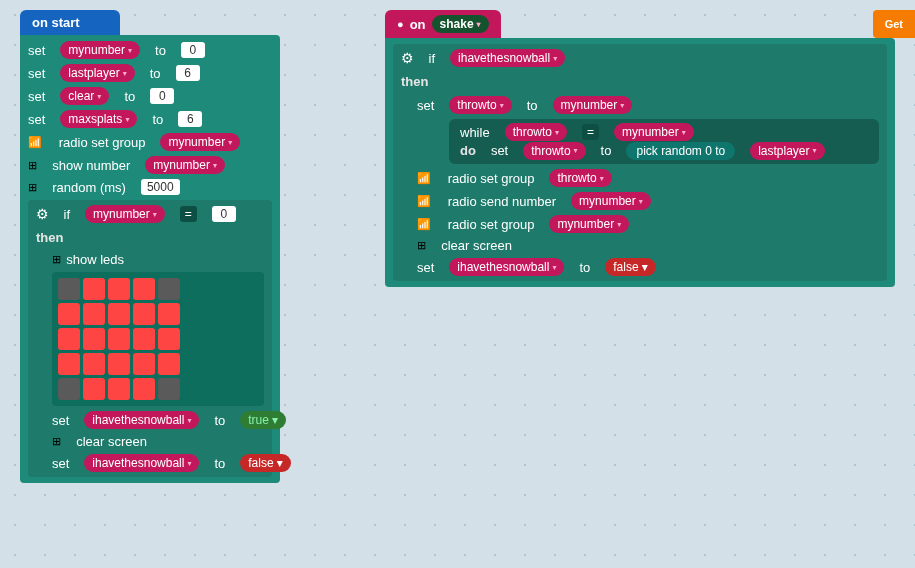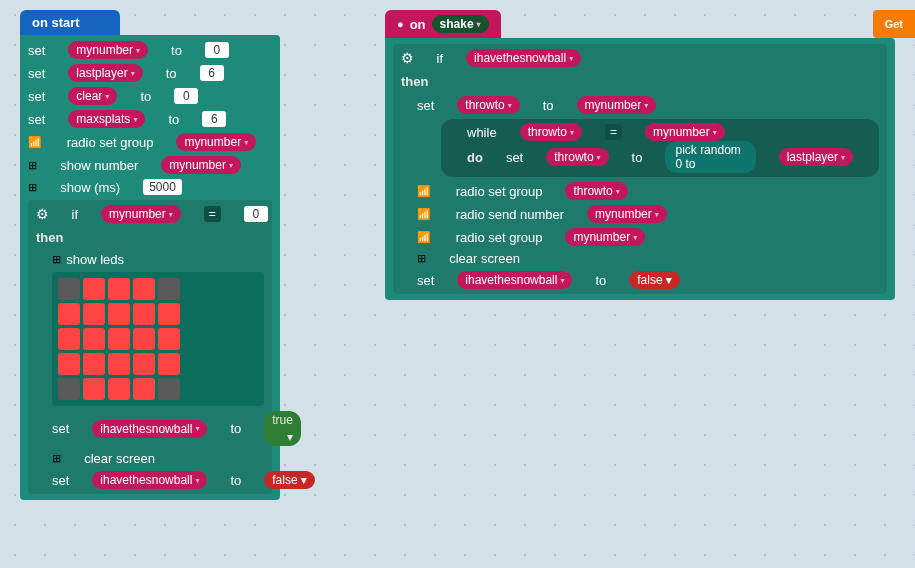--- a/index.html
+++ b/index.html
@@ -44,21 +44,21 @@
       border-radius: 0 4px 4px 4px;
       padding: 6px 8px;
       display: flex;
       flex-direction: column;
       gap: 5px;
     }
 
     .row {
       display: flex;
       align-items: center;
-      gap: 23px;
+      gap: 15px;
       flex-wrap: nowrap;
     }
 
     .label {
       color: white;
       font-size: 13px;
       white-space: nowrap;
     }
 
     .var-pill {
@@ -162,23 +162,23 @@
       background: #1e8a7a;
       border-radius: 0 4px 4px 4px;
       padding: 6px 8px;
       display: flex;
       flex-direction: column;
       gap: 5px;
     }
 
     .while-block {
       background: #155d50;
-      border-radius: 12px;
-      padding: 4px 26px;
-      margin-left: 24px;
+      border-radius: 6px;
+      padding: 4px 11px;
+      margin-left: 32px;
     }
 
     .pick-random-pill {
       background: #0f766e;
       border-radius: 12px;
       padding: 2px 10px;
       color: white;
       font-size: 12px;
       display: flex;
       align-items: center;
@@ -206,26 +206,25 @@
     .signal-icon {
       color: white;
       font-size: 11px;
       margin-right: 2px;
     }
 
     .true-pill {
       background: #2e7d32;
       border-radius: 12px;
       padding: 2px 8px;
-      color: #e5e5e5;
+      color: #86efac;
       font-size: 12px;
       display: flex;
       align-items: flex-end;
       gap: 3px;
-      flex-direction: column;
     }
 
     .false-pill {
       background: #c62828;
       border-radius: 12px;
       padding: 2px 8px;
       color: white;
       font-size: 12px;
       display: flex;
       align-items: flex-start;
@@ -308,21 +307,21 @@
       <span class="screen-icon">⊞</span>
       <span class="label">show number</span>
       <div class="var-pill">
         <span>mynumber</span>
           <span class="arrow">▾</span>
       </div>
     </div>
 
     <div class="row">
       <span class="screen-icon">⊞</span>
-      <span class="label">show (ms)</span>
+      <span class="label">random (ms)</span>
       <div class="value-box">5000</div>
     </div>
 
     <div class="if-block">
       <div class="row">
         <span class="gear-icon">⚙</span>
         <span class="label">if</span>
         <div class="var-pill">
           <span>mynumber</span>
             <span class="arrow">▾</span>

